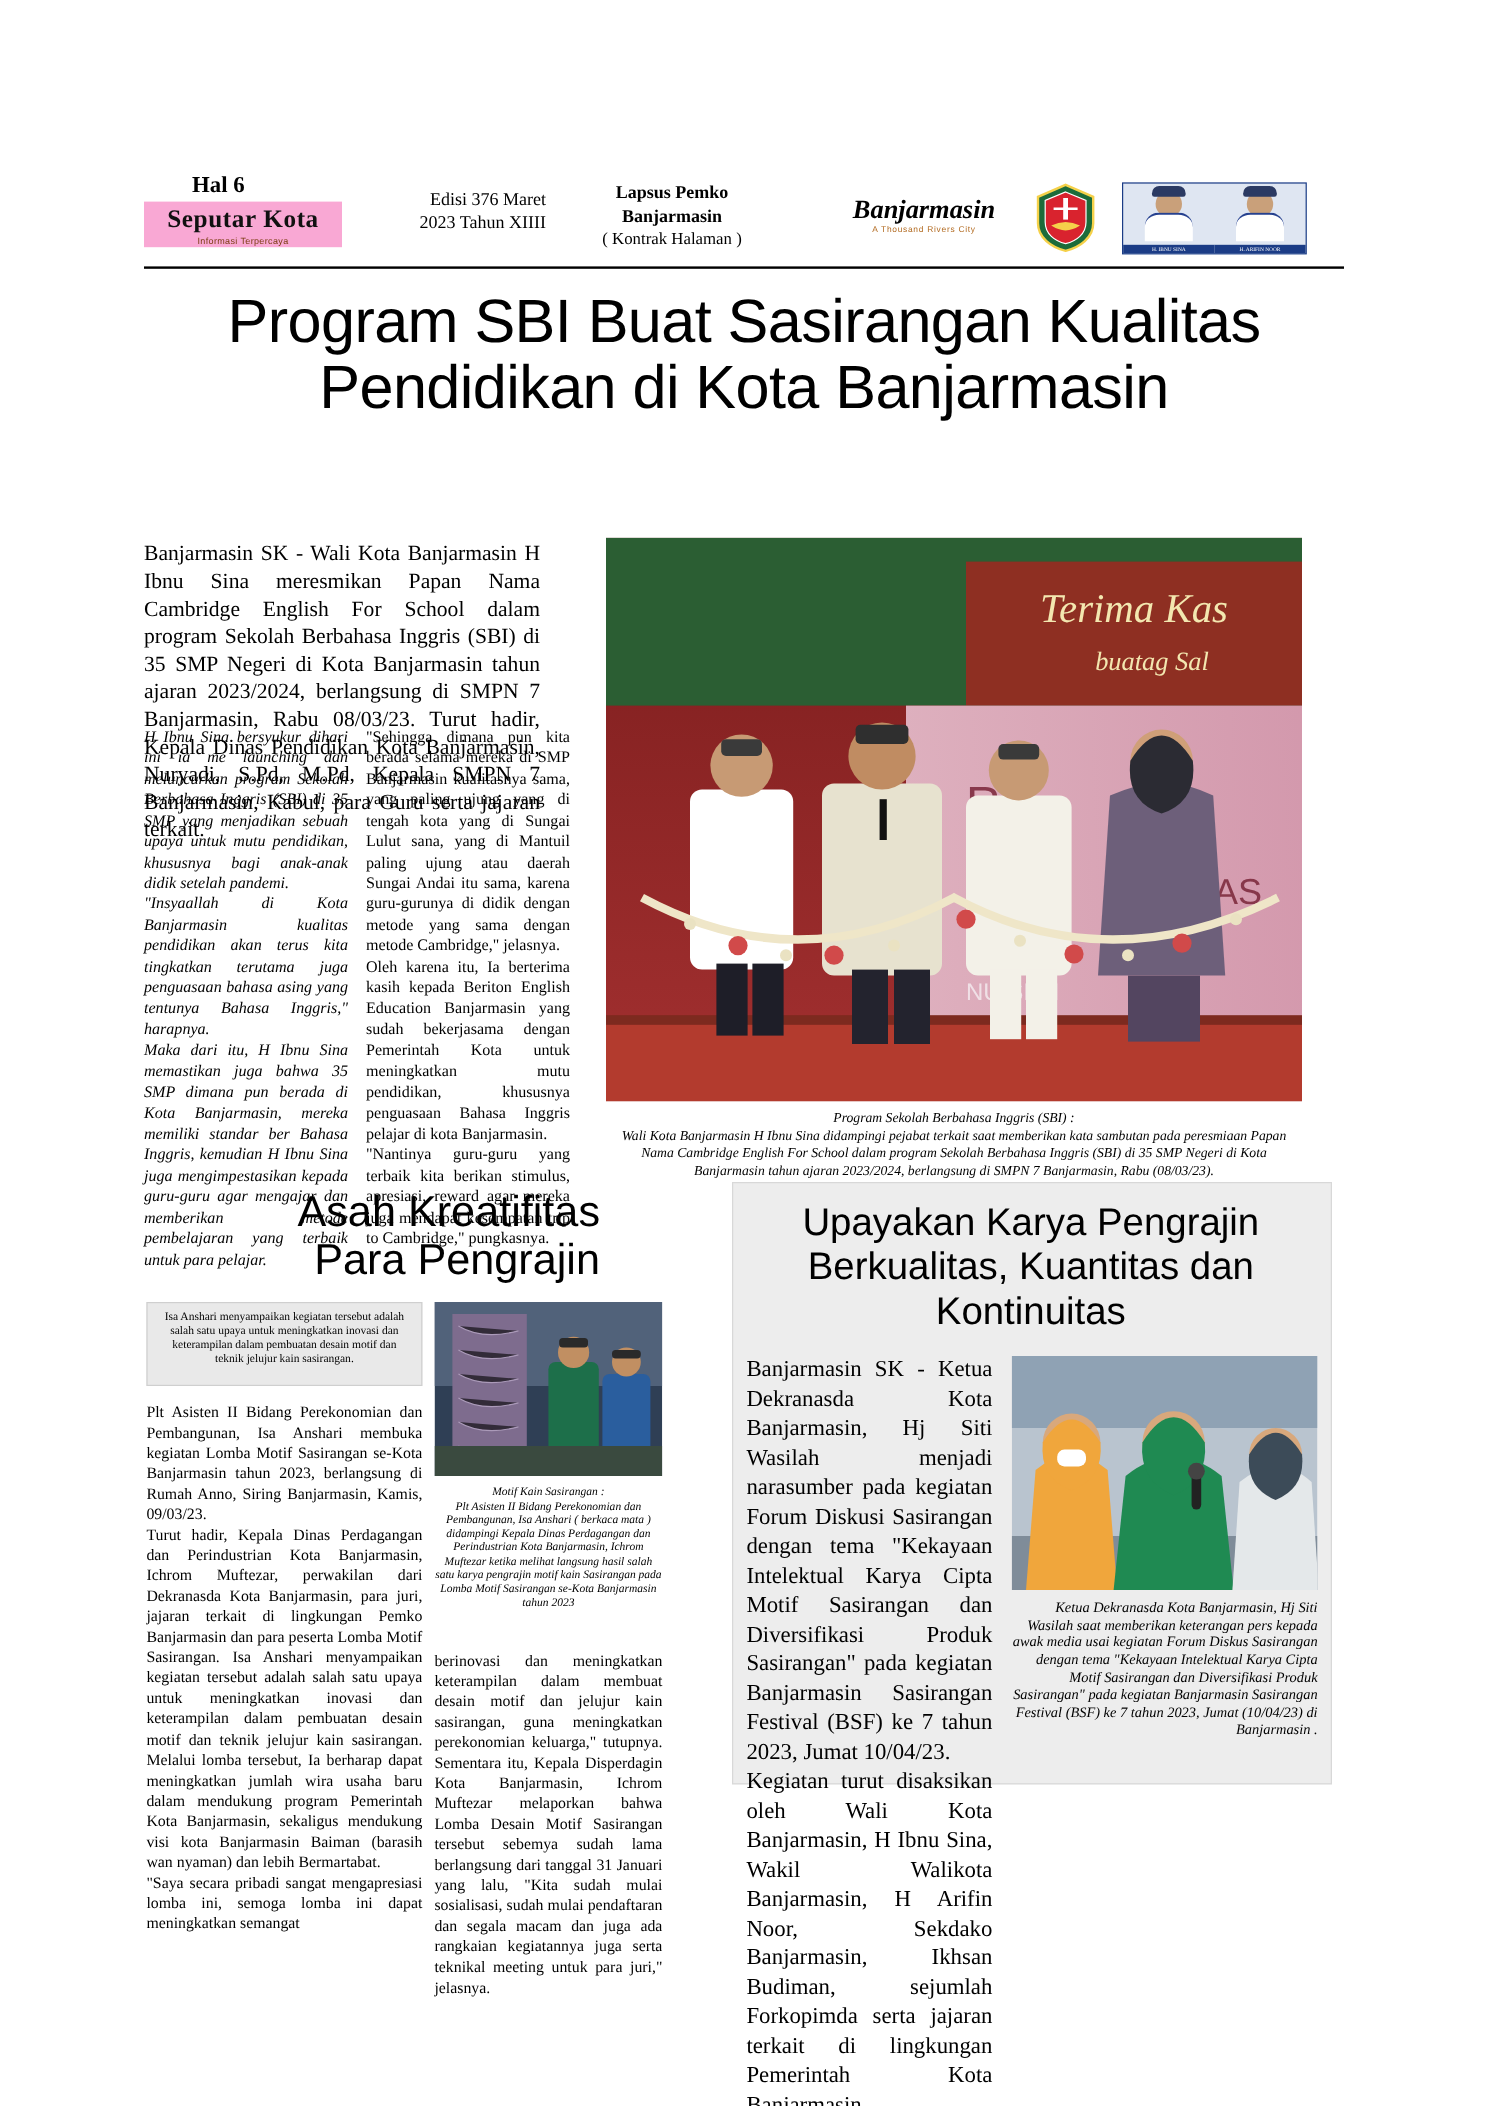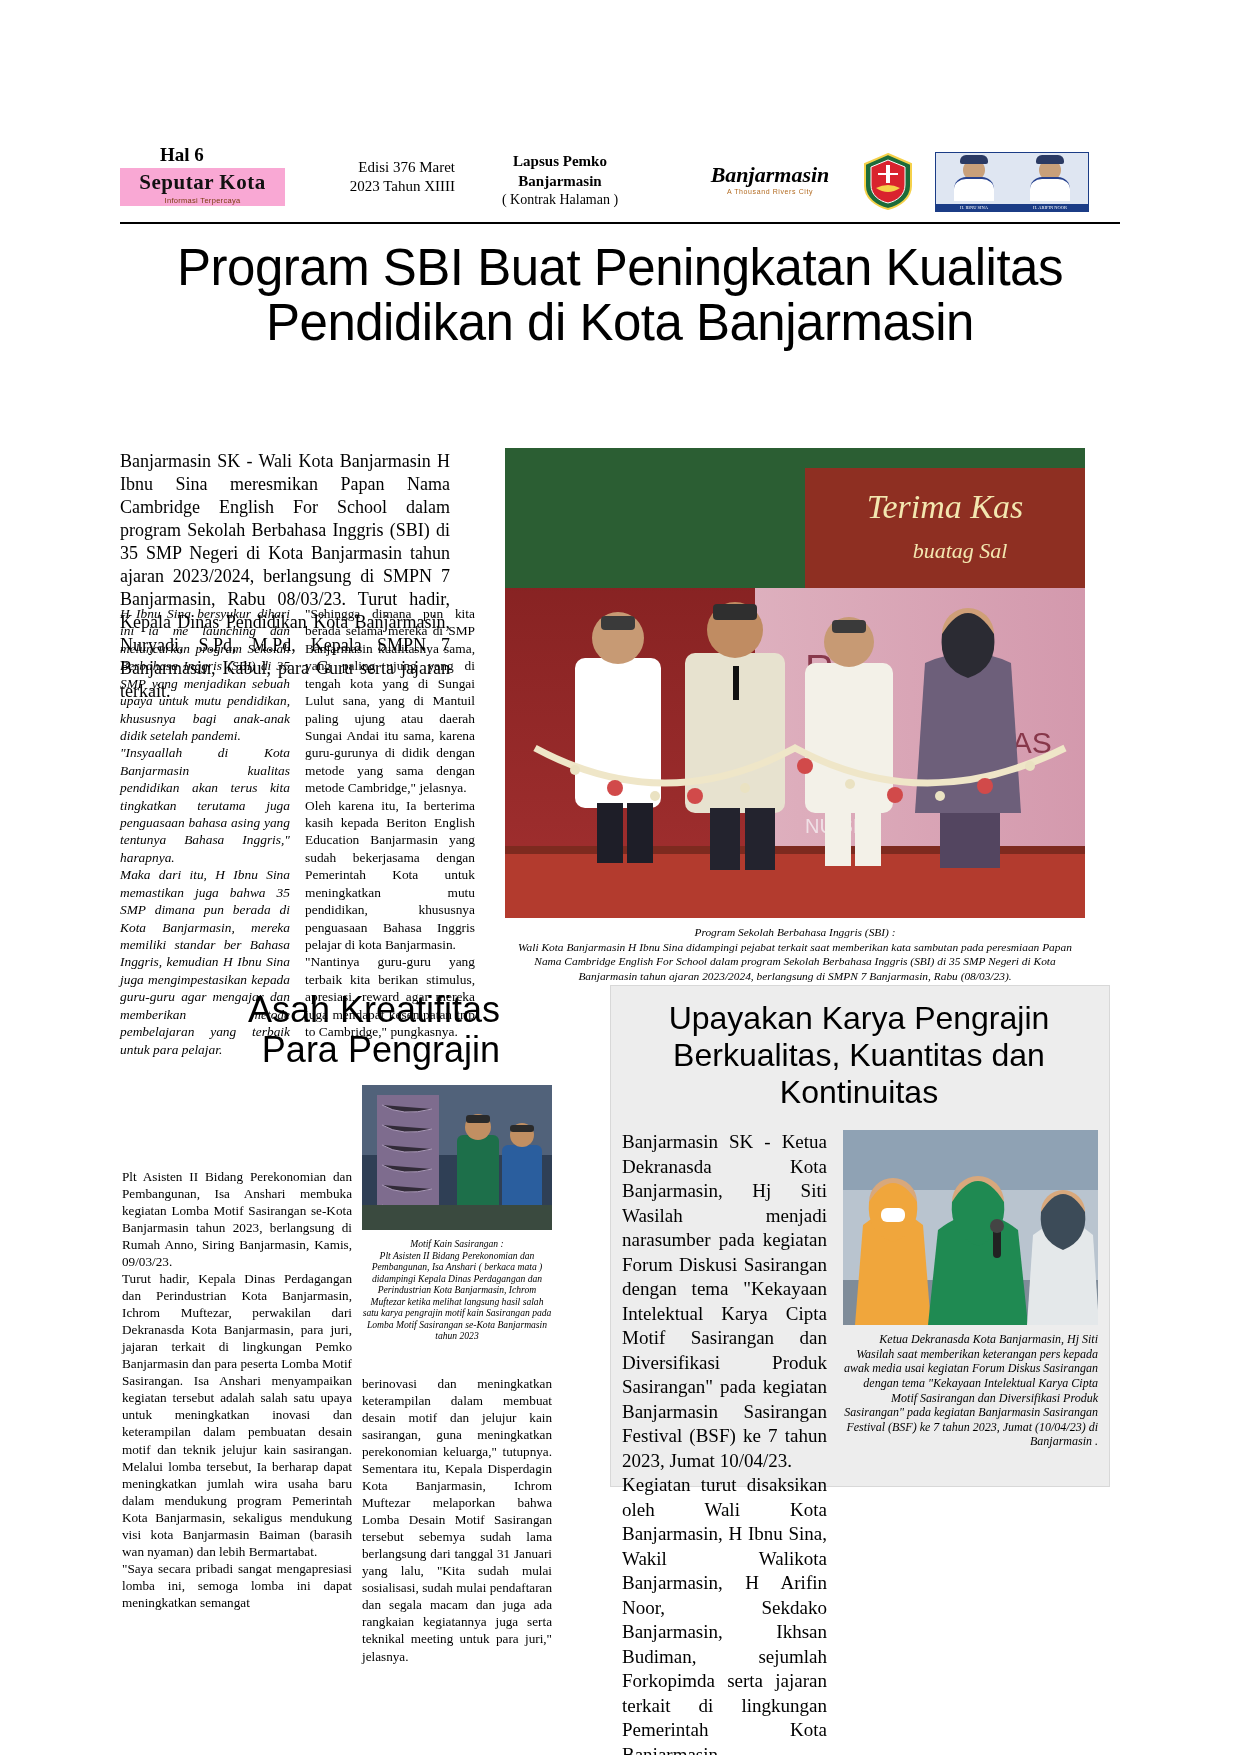--- a/index.html
+++ b/index.html
@@ -112,21 +112,21 @@
       <div class="ph">
         <div class="head"></div>
           <div class="cap"></div>
           <div class="body"></div>
         <div class="nm">H. ARIFIN NOOR</div>
       </div>
     </div>
   </div>
   <div class="rule"></div>
 
-  <div class="headline">Program SBI  Buat Peningkatan Kualitas Pendidikan di Kota Banjarmasin</div>
+  <div class="headline">Program SBI  Buat Sasirangan Kualitas Pendidikan di Kota Banjarmasin</div>
 
   <div class="lead">Banjarmasin SK - Wali Kota Banjarmasin H Ibnu Sina meresmikan Papan Nama Cambridge English For School dalam program Sekolah Berbahasa Inggris (SBI) di 35 SMP Negeri di Kota Banjarmasin tahun ajaran 2023/2024, berlangsung di SMPN 7 Banjarmasin, Rabu 08/03/23. Turut hadir, Kepala Dinas Pendidikan Kota Banjarmasin, Nuryadi, S.Pd, M.Pd, Kepala SMPN 7 Banjarmasin, Kabul, para Guru serta jajaran terkait.</div>
 
   <div class="col-a" style="white-space:pre-line;">H Ibnu Sina bersyukur dihari ini ia me launching dan meluncurkan program Sekolah Berbahasa Inggris (SBI) di 35 SMP yang menjadikan sebuah upaya untuk mutu pendidikan, khususnya bagi anak-anak didik setelah pandemi.
 "Insyaallah di Kota Banjarmasin kualitas pendidikan akan terus kita tingkatkan terutama juga penguasaan bahasa asing yang tentunya Bahasa Inggris," harapnya.
 Maka dari itu, H Ibnu Sina memastikan juga bahwa 35 SMP dimana pun berada di Kota Banjarmasin, mereka memiliki standar ber Bahasa Inggris, kemudian H Ibnu Sina juga mengimpestasikan kepada guru-guru agar mengajar dan memberikan metode pembelajaran yang terbaik untuk para pelajar.</div>
   <div class="col-b" style="white-space:pre-line;">"Sehingga dimana pun kita berada selama mereka di SMP Banjarmasin kualitasnya sama, yang paling ujung yang di tengah kota yang di Sungai Lulut sana, yang di Mantuil paling ujung atau daerah Sungai Andai itu sama, karena guru-gurunya di didik dengan metode yang sama dengan metode Cambridge," jelasnya.
 Oleh karena itu, Ia berterima kasih kepada Beriton English Education Banjarmasin yang sudah bekerjasama dengan Pemerintah Kota untuk meningkatkan mutu pendidikan, khususnya penguasaan Bahasa Inggris pelajar di kota Banjarmasin.
 "Nantinya guru-guru yang terbaik kita berikan stimulus, apresiasi, reward agar mereka juga mendapat kesempatan trip to Cambridge," pungkasnya.</div>
 
@@ -201,20 +201,21 @@
         <circle cx="435" cy="348" r="5"></circle>
           <circle cx="525" cy="318" r="5"></circle>
       </g>
     </svg>
   </div>
   <div class="hero-cap" style="white-space:pre-line;">Program Sekolah Berbahasa Inggris (SBI) :
 Wali Kota Banjarmasin H Ibnu Sina didampingi pejabat terkait saat memberikan kata sambutan pada peresmiaan Papan Nama Cambridge English For School dalam program Sekolah Berbahasa Inggris (SBI)  di 35 SMP Negeri di Kota Banjarmasin tahun ajaran 2023/2024, berlangsung di SMPN 7 Banjarmasin, Rabu  (08/03/23).</div>
 
   <div class="h2-left">Asah Kreatifitas Para Pengrajin</div>
 
+  <div class="notebox">Isa Anshari menyampaikan kegiatan tersebut adalah salah satu upaya untuk meningkatkan inovasi dan keterampilan dalam pembuatan desain motif dan teknik jelujur kain sasirangan.</div>
 
   <div class="col-c" style="white-space:pre-line;">Plt Asisten II Bidang Perekonomian dan Pembangunan, Isa Anshari membuka kegiatan Lomba Motif Sasirangan se-Kota Banjarmasin tahun 2023, berlangsung di Rumah Anno, Siring Banjarmasin, Kamis, 09/03/23.
 Turut hadir, Kepala Dinas Perdagangan dan Perindustrian Kota Banjarmasin, Ichrom Muftezar, perwakilan dari Dekranasda Kota Banjarmasin, para juri, jajaran terkait di lingkungan Pemko Banjarmasin dan para peserta Lomba Motif Sasirangan. Isa Anshari menyampaikan kegiatan tersebut adalah salah satu upaya untuk meningkatkan inovasi dan keterampilan dalam pembuatan desain motif dan teknik jelujur kain sasirangan. Melalui lomba tersebut, Ia berharap dapat meningkatkan jumlah wira usaha baru dalam mendukung program Pemerintah Kota Banjarmasin, sekaligus mendukung visi kota Banjarmasin  Baiman (barasih wan nyaman) dan lebih Bermartabat.
 "Saya secara pribadi sangat mengapresiasi lomba ini, semoga lomba ini dapat meningkatkan semangat</div>
 
   <div class="img2">
     <svg viewBox="0 0 190 145" width="190" height="145" xmlns="http://www.w3.org/2000/svg">
       <rect width="190" height="145" fill="#2f3f55"></rect>
       <rect x="0" y="0" width="190" height="70" fill="#51627a"></rect>
       <rect x="15" y="10" width="62" height="130" fill="#7e6c8e"></rect>

